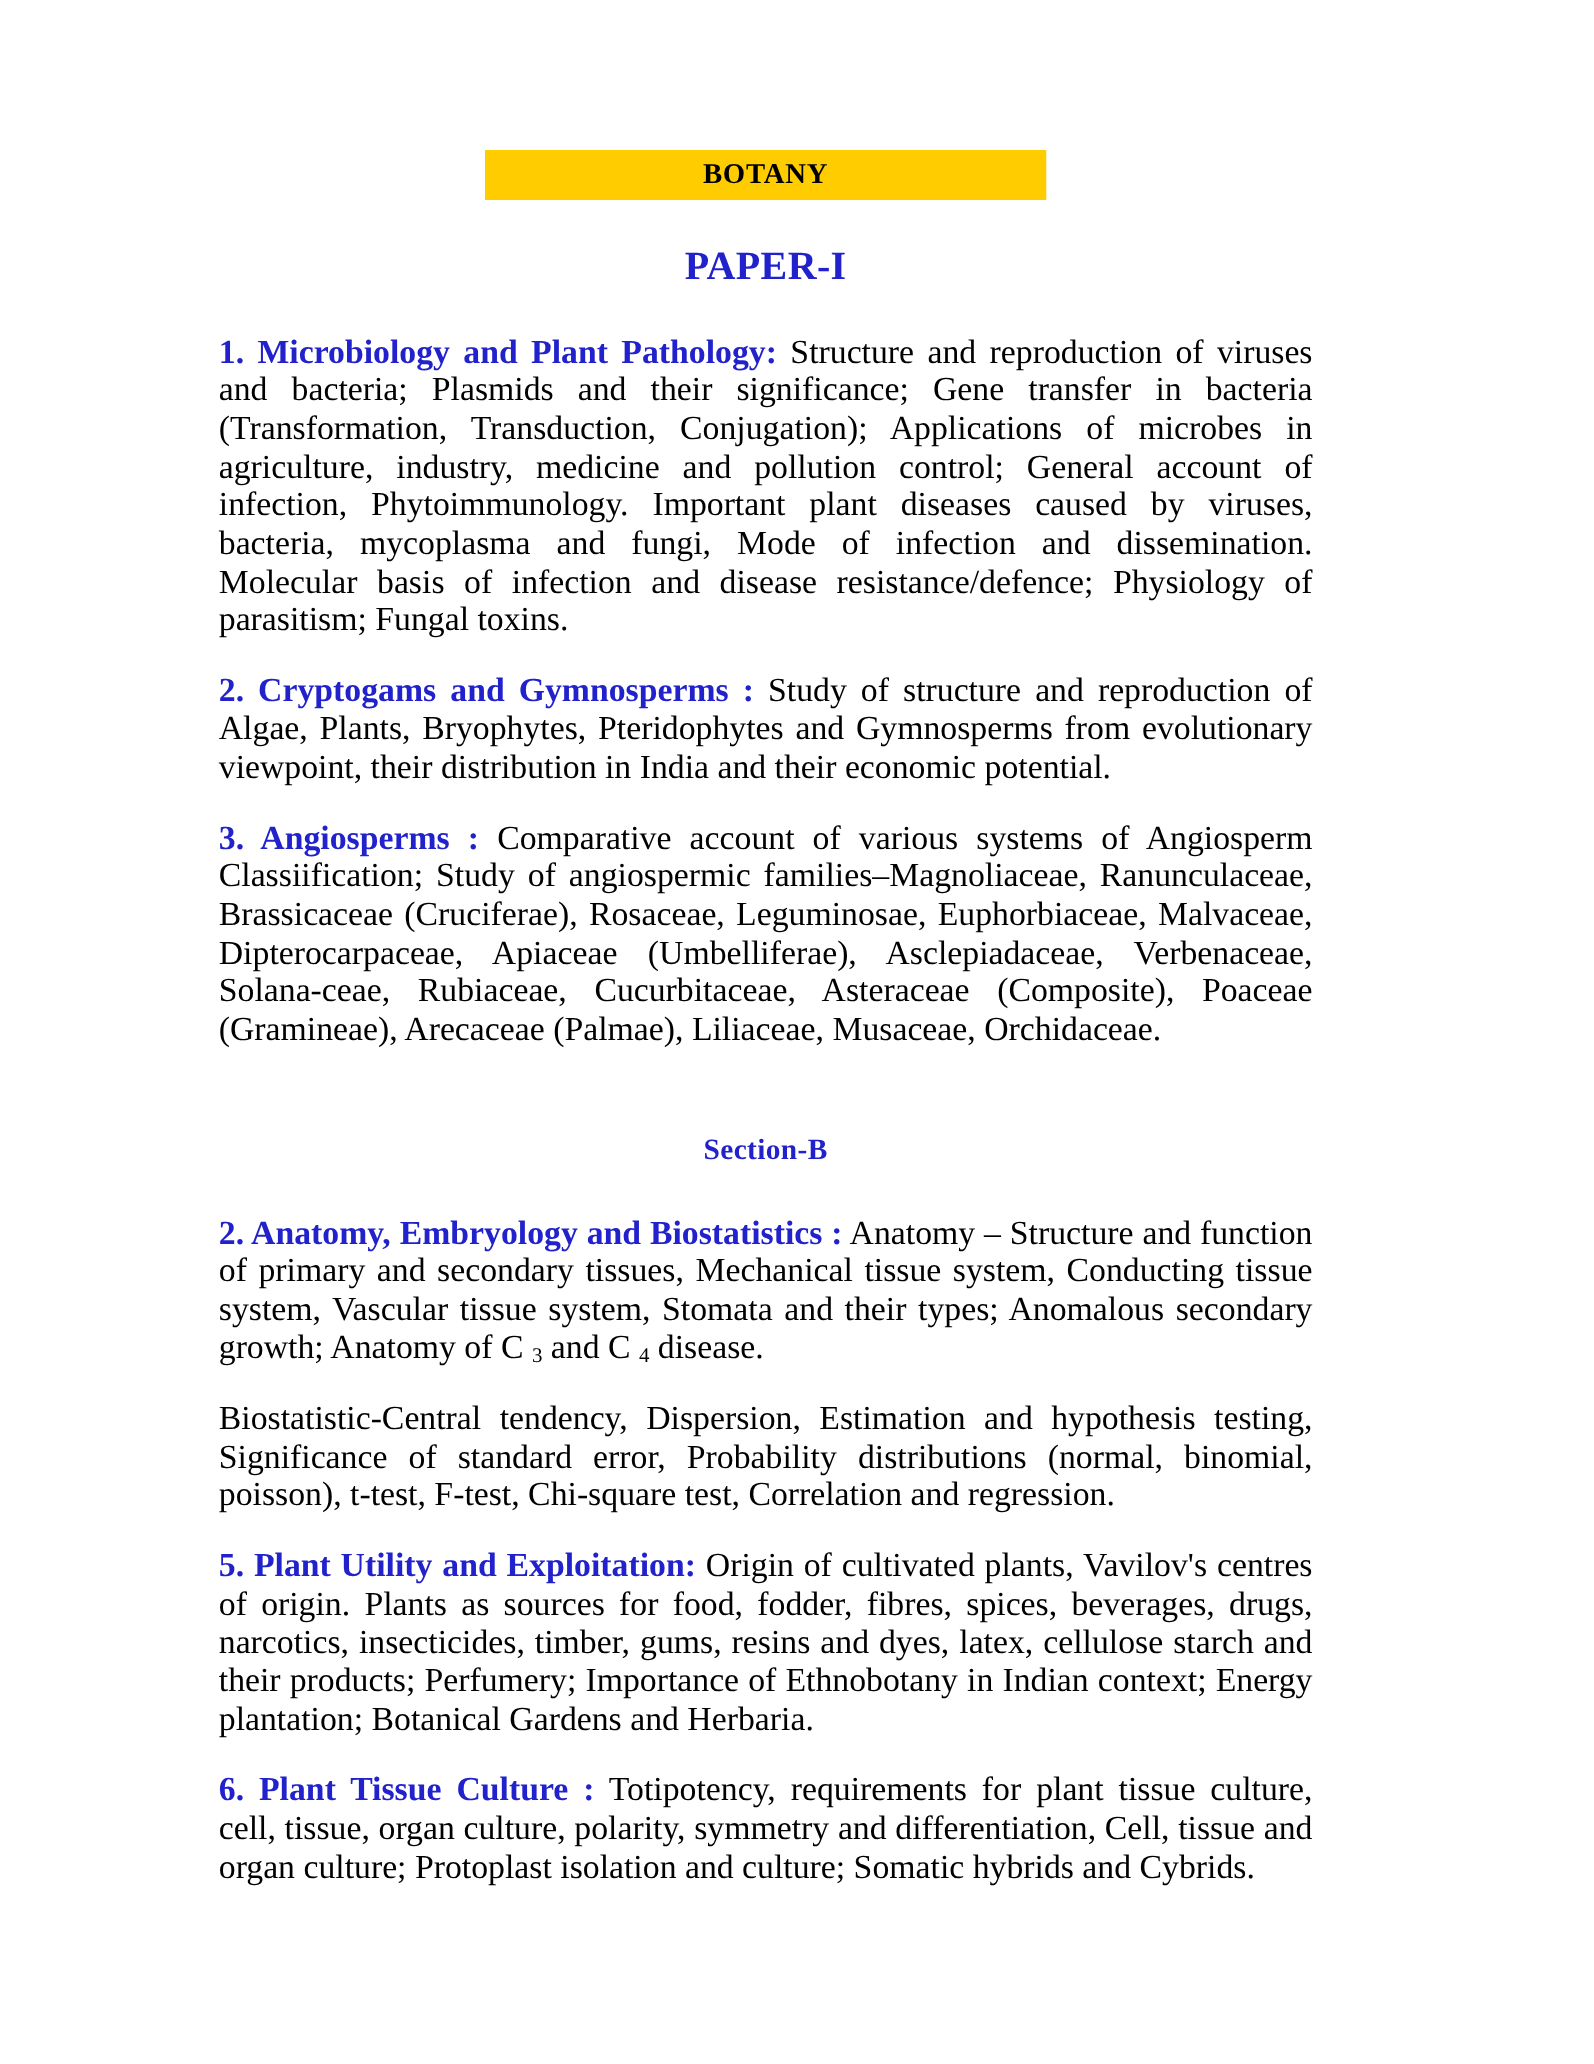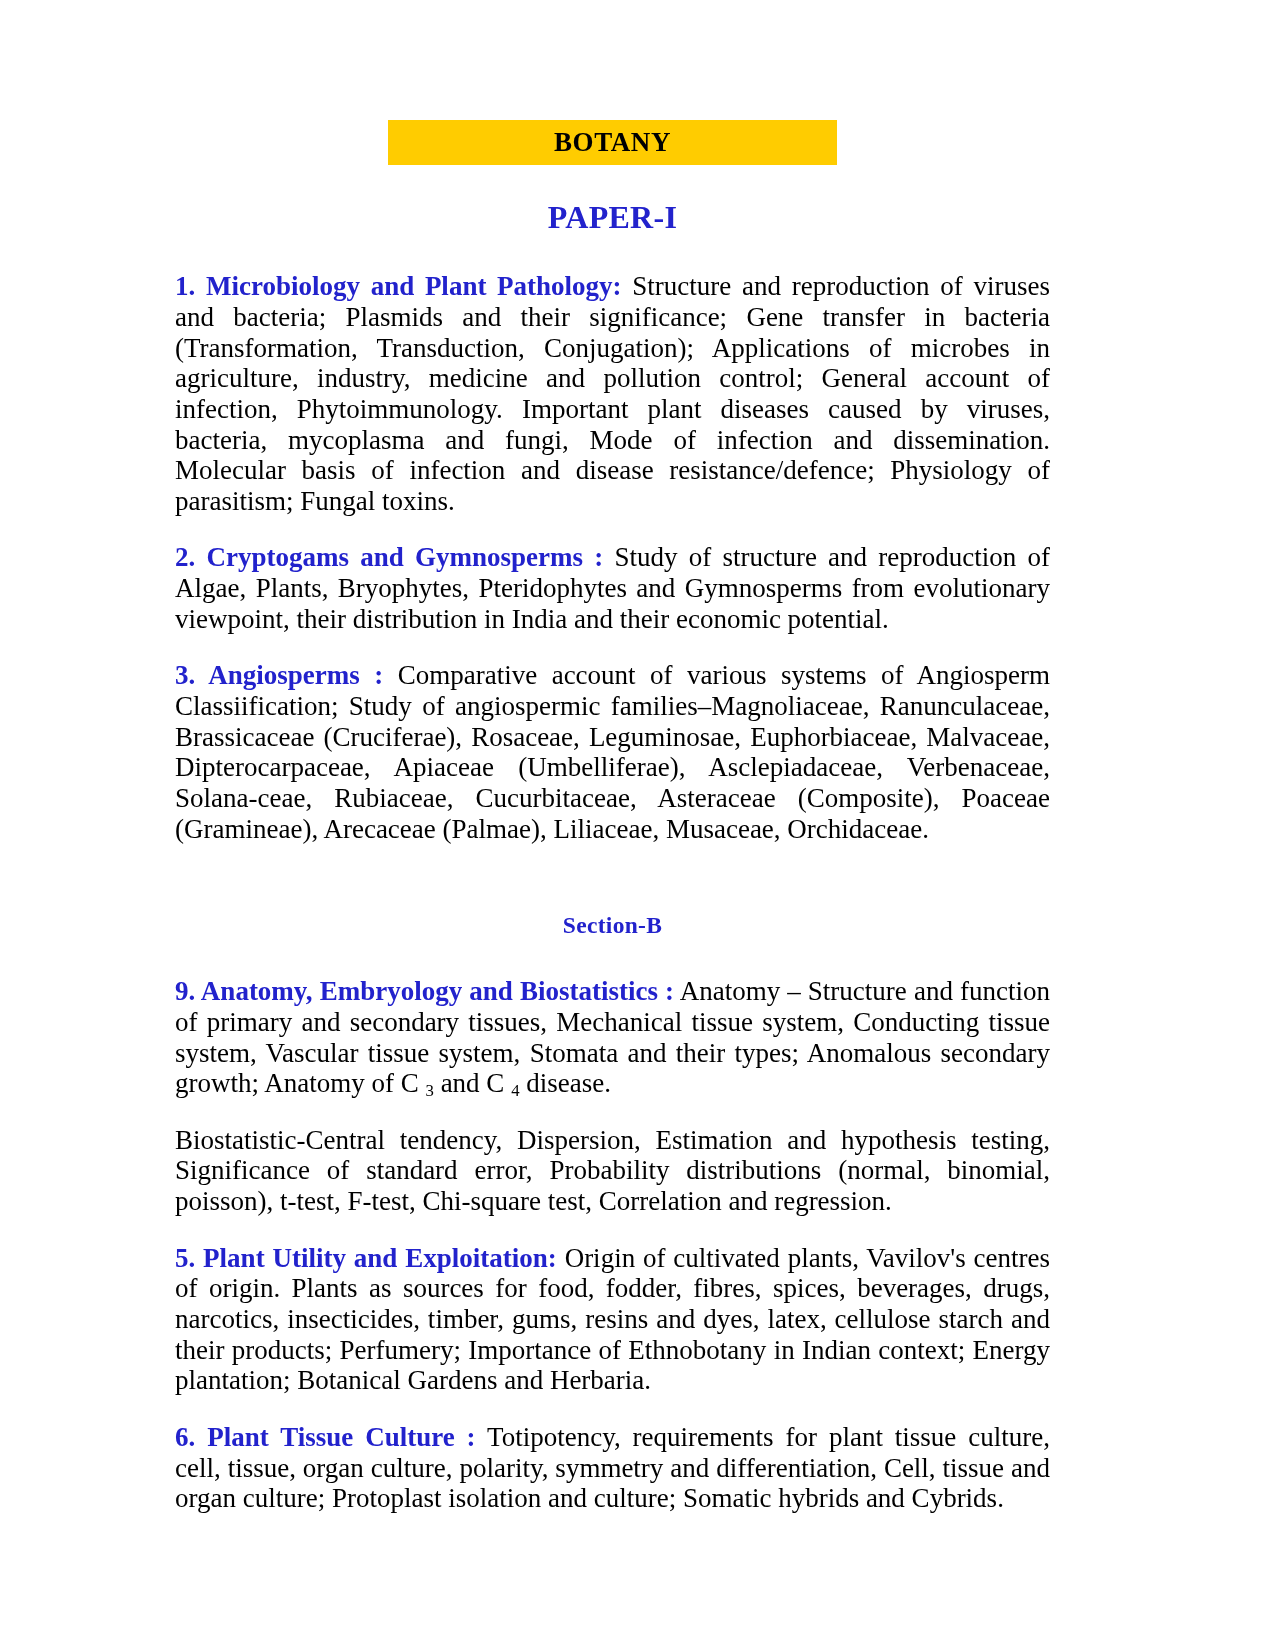--- a/index.html
+++ b/index.html
@@ -23,21 +23,21 @@
   }
   .title-wrap {
     text-align: center;
     margin: 0 0 34px 0;
   }
   .title-band {
     display: block;
     background: #ffcc00;
     color: #000000;
     font-weight: bold;
-    font-size: 27px;
+    font-size: 23px;
     letter-spacing: 0.6px;
     line-height: 1.42;
     padding: 3px 0 4px 0;
     margin: 0 213px 0 213px;
     text-align: center;
   }
   .paper-head {
     text-align: center;
     color: #2222cc;
     font-weight: bold;
@@ -99,21 +99,21 @@
     <span class="hd">2. Cryptogams and Gymnosperms :</span><span> Study of structure and reproduction of Algae, Plants, Bryophytes, Pteridophytes and Gymnosperms from evolutionary viewpoint, their distribution in India and their economic potential.</span>
   </p>
 
   <p class="body-par">
     <span class="hd">3. Angiosperms :</span><span> Comparative account of various systems of Angiosperm Classiification; Study of angiospermic families–Magnoliaceae, Ranunculaceae, Brassicaceae (Cruciferae), Rosaceae, Leguminosae, Euphorbiaceae, Malvaceae, Dipterocarpaceae, Apiaceae (Umbelliferae), Asclepiadaceae, Verbenaceae, Solana-ceae, Rubiaceae, Cucurbitaceae, Asteraceae (Composite), Poaceae (Gramineae), Arecaceae (Palmae), Liliaceae, Musaceae, Orchidaceae.</span>
   </p>
 
   <div class="section-head b">Section-B</div>
 
   <p class="body-par">
-    <span class="hd">9. Anatomy, Embryology and Biostatistics :</span><span> Anatomy – Structure and function of primary and secondary tissues, Mechanical tissue system, Conducting tissue system, Vascular tissue system, Stomata and their types; Anomalous secondary growth; Anatomy of C </span><sub>3</sub><span> and C </span><sub>4</sub><span> disease.</span>
+    <span class="hd">2. Anatomy, Embryology and Biostatistics :</span><span> Anatomy – Structure and function of primary and secondary tissues, Mechanical tissue system, Conducting tissue system, Vascular tissue system, Stomata and their types; Anomalous secondary growth; Anatomy of C </span><sub>3</sub><span> and C </span><sub>4</sub><span> disease.</span>
   </p>
 
 
   <p class="body-par">Biostatistic-Central tendency, Dispersion, Estimation and hypothesis testing, Significance of standard error, Probability distributions (normal, binomial, poisson), t-test, F-test, Chi-square test, Correlation and regression.</p>
 
   <p class="body-par">
     <span class="hd">5. Plant Utility and Exploitation:</span><span> Origin of cultivated plants, Vavilov's centres of origin. Plants as sources for food, fodder, fibres, spices, beverages, drugs, narcotics, insecticides, timber, gums, resins and dyes, latex, cellulose starch and their products; Perfumery; Importance of Ethnobotany in Indian context; Energy plantation; Botanical Gardens and Herbaria.</span>
   </p>
 
   <p class="body-par">

